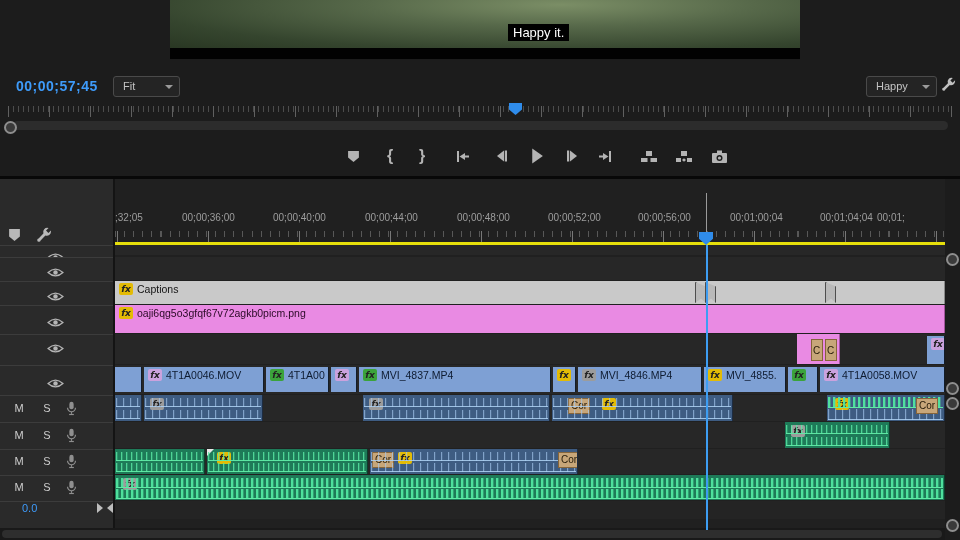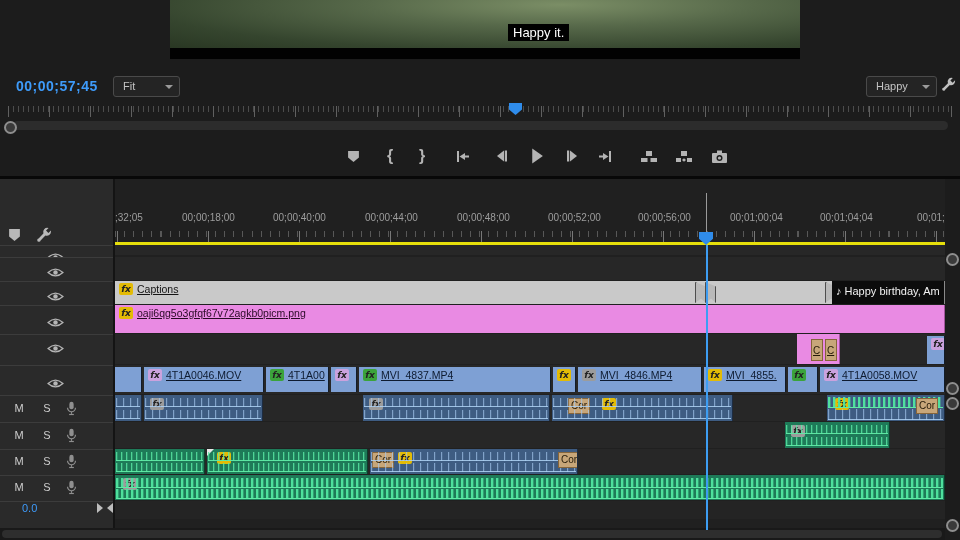--- a/index.html
+++ b/index.html
@@ -54,21 +54,21 @@
      background:repeating-linear-gradient(90deg,#787878 0 1px,transparent 1px 91px);}
   #render-bar{position:absolute;left:0;top:63px;width:100%;height:3px;background:#e6df0b;}
   #ph-head{position:absolute;left:584px;top:53px;width:14px;height:13px;background:#2f8ceb;
      clip-path:polygon(0 0,100% 0,100% 52%,50% 100%,0 52%);}
 
   
   #tl-tracks{position:absolute;left:115px;top:0;width:830px;height:361px;}
   .lane{position:absolute;left:0;width:830px;background:#272727;overflow:hidden;}
   .clip{position:absolute;top:0;bottom:0;overflow:hidden;box-sizing:border-box;border-right:1px solid #121c29;}
   .clip .row{display:flex;align-items:center;gap:4px;padding:2px 0 0 4px;}
-  .clab{font-size:10.5px;color:#0e1b30;white-space:nowrap;text-decoration:underline;}
+  .clab{font-size:10.5px;color:#0e1b30;white-space:nowrap;}
   .fxb{flex:0 0 auto;width:14px;height:12px;border-radius:2px;font:italic bold 9px "DejaVu Sans",sans-serif;
        color:#222;text-align:center;line-height:12px;}
   .fx-y{background:#e3bb05;} .fx-g{background:#3ba33b;} .fx-p{background:#cba2de;} .fx-gr{background:#9c9c9c;}
   .c-blue{background:#7ea0d4;}
   .c-gray{background:#c9c9c9;border-right:1px solid #8a8a8a;}
   .c-pink{background:#e98ae3;border-right:1px solid #a4549e;}
   .c-ablue{background:#3e5c82;border-right:1px solid #1c2b40;}
   .c-green{background:#1e7a58;border-right:1px solid #0d3d2b;}
   .c-tan{background:#c7a679;border:1px solid #86653a;}
   .wf{position:absolute;left:1px;right:1px;height:8px;}
@@ -323,50 +323,49 @@
       <div id="master-level">0.0</div>
       <div id="master-fit">
           <span class="t1"></span>
           <span class="t2"></span>
         </div>
     </div>
     <div id="tl-vline"></div>
 
     <div id="tl-ruler">
       <span class="rlabel" style="left:0;">;32;05</span>
-      <span class="rlabel" style="left:67px;">00;00;18;00</span>
+      <span class="rlabel" style="left:67px;">00;00;36;00</span>
       <span class="rlabel" style="left:158px;">00;00;40;00</span>
       <span class="rlabel" style="left:250px;">00;00;44;00</span>
       <span class="rlabel" style="left:342px;">00;00;48;00</span>
       <span class="rlabel" style="left:433px;">00;00;52;00</span>
       <span class="rlabel" style="left:523px;">00;00;56;00</span>
       <span class="rlabel" style="left:615px;">00;01;00;04</span>
       <span class="rlabel" style="left:705px;">00;01;04;04</span>
-      <span class="rlabel" style="left:802px;">00;01;</span>
+      <span class="rlabel" style="left:762px;">00;01;</span>
       <div id="tick-minor"></div>
       <div id="tick-major"></div>
       <div id="render-bar"></div>
       <div id="ph-head"></div>
     </div>
 
     <div id="tl-tracks">
 
       <div class="lane" style="top:66px;height:10px;"></div>
       <div class="lane" style="top:78px;height:23px;"></div>
 
       <div class="lane" style="top:102px;height:23px;">
         <div class="clip c-gray" style="left:0;width:830px;">
           <div class="row">
             <span class="fxb fx-y">fx</span>
             <span class="clab" style="color:#141414;">Captions</span>
           </div>
           <div class="cap-marker" style="left:580px;"></div>
           <div class="cap-marker" style="left:590px;"></div>
           <div class="cap-marker" style="left:710px;"></div>
-          <div id="song-label" style="left:717px;width:113px;">♪ Happy birthday, Am</div>
         </div>
       </div>
 
       <div class="lane" style="top:126px;height:28px;">
         <div class="clip c-pink" style="left:0;width:830px;">
           <div class="row">
             <span class="fxb fx-y">fx</span>
             <span class="clab" style="color:#2a0a26;">oaji6qg5o3gfqf67v72agkb0picm.png</span>
           </div>
         </div>

